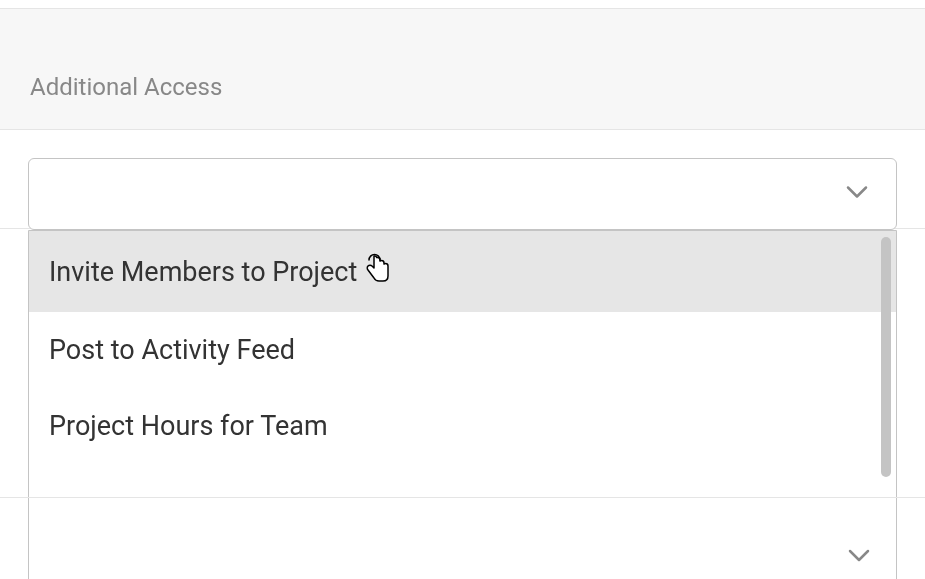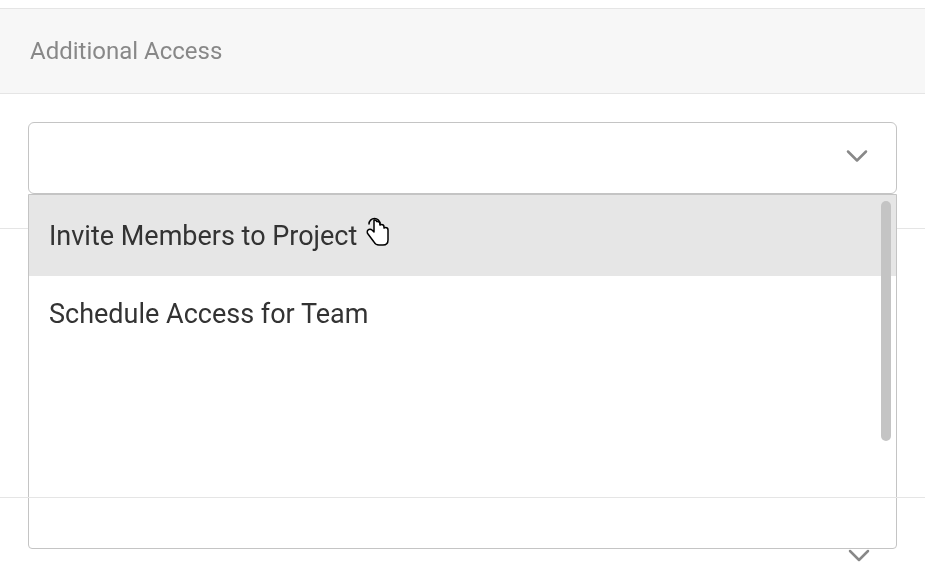--- a/index.html
+++ b/index.html
@@ -19,20 +19,21 @@
       background: #f7f7f7;
       border-top: 1px solid #e5e5e5;
       border-bottom: 1px solid #e5e5e5;
       padding: 28px 30px;
       margin-top: 8px;
     }
     .header-title {
       color: #888888;
       font-size: 24px;
       font-weight: 400;
+      margin-top: 36px;
     }
     .content-area {
       padding: 28px 28px 0 28px;
       position: relative;
     }
     .select-box {
       width: 100%;
       height: 72px;
       border: 1px solid #c4c4c4;
       border-radius: 6px;
@@ -141,21 +142,24 @@
       <div class="dropdown-item hovered">
         <span>Invite Members to Project</span>
         <span class="cursor-icon">
           <svg width="26" height="30" viewBox="0 0 26 30">
             <path d="M9 3 L9 15 L7 13 C6 12 4 12 3 13 C2 14 2 16 3 17 L9 25 C10 27 12 28 14 28 L18 28 C21 28 23 26 23 23 L23 13 C23 11.5 22 10.5 20.5 10.5 C20 10.5 19.5 10.7 19 11 L19 10 C19 8.5 18 7.5 16.5 7.5 C16 7.5 15.5 7.7 15 8 L15 7 C15 5.5 14 4.5 12.5 4.5 C12.2 4.5 12 4.5 11.7 4.6 C11.5 3.7 10.8 3 9.8 3 C9.3 3 9 3 9 3 Z" fill="#ffffff" stroke="#000000" stroke-width="1.5" stroke-linejoin="round"></path>
             <path d="M4 7 C4 4 6.5 1.5 9.5 1.5 C12.5 1.5 15 4 15 7" fill="none" stroke="#000000" stroke-width="1.5" stroke-linecap="round"></path>
           </svg>
         </span>
       </div>
       <div class="dropdown-item">
-        <span>Schedule Access for Team</span>
+        <span>Post to Activity Feed</span>
+      </div>
+      <div class="dropdown-item">
+        <span>Project Hours for Team</span>
       </div>
     </div>
     <div class="scrollbar-track">
       <div class="scrollbar-thumb"></div>
     </div>
   </div>
 </div>
 
 <div class="divider-line divider2"></div>
 

